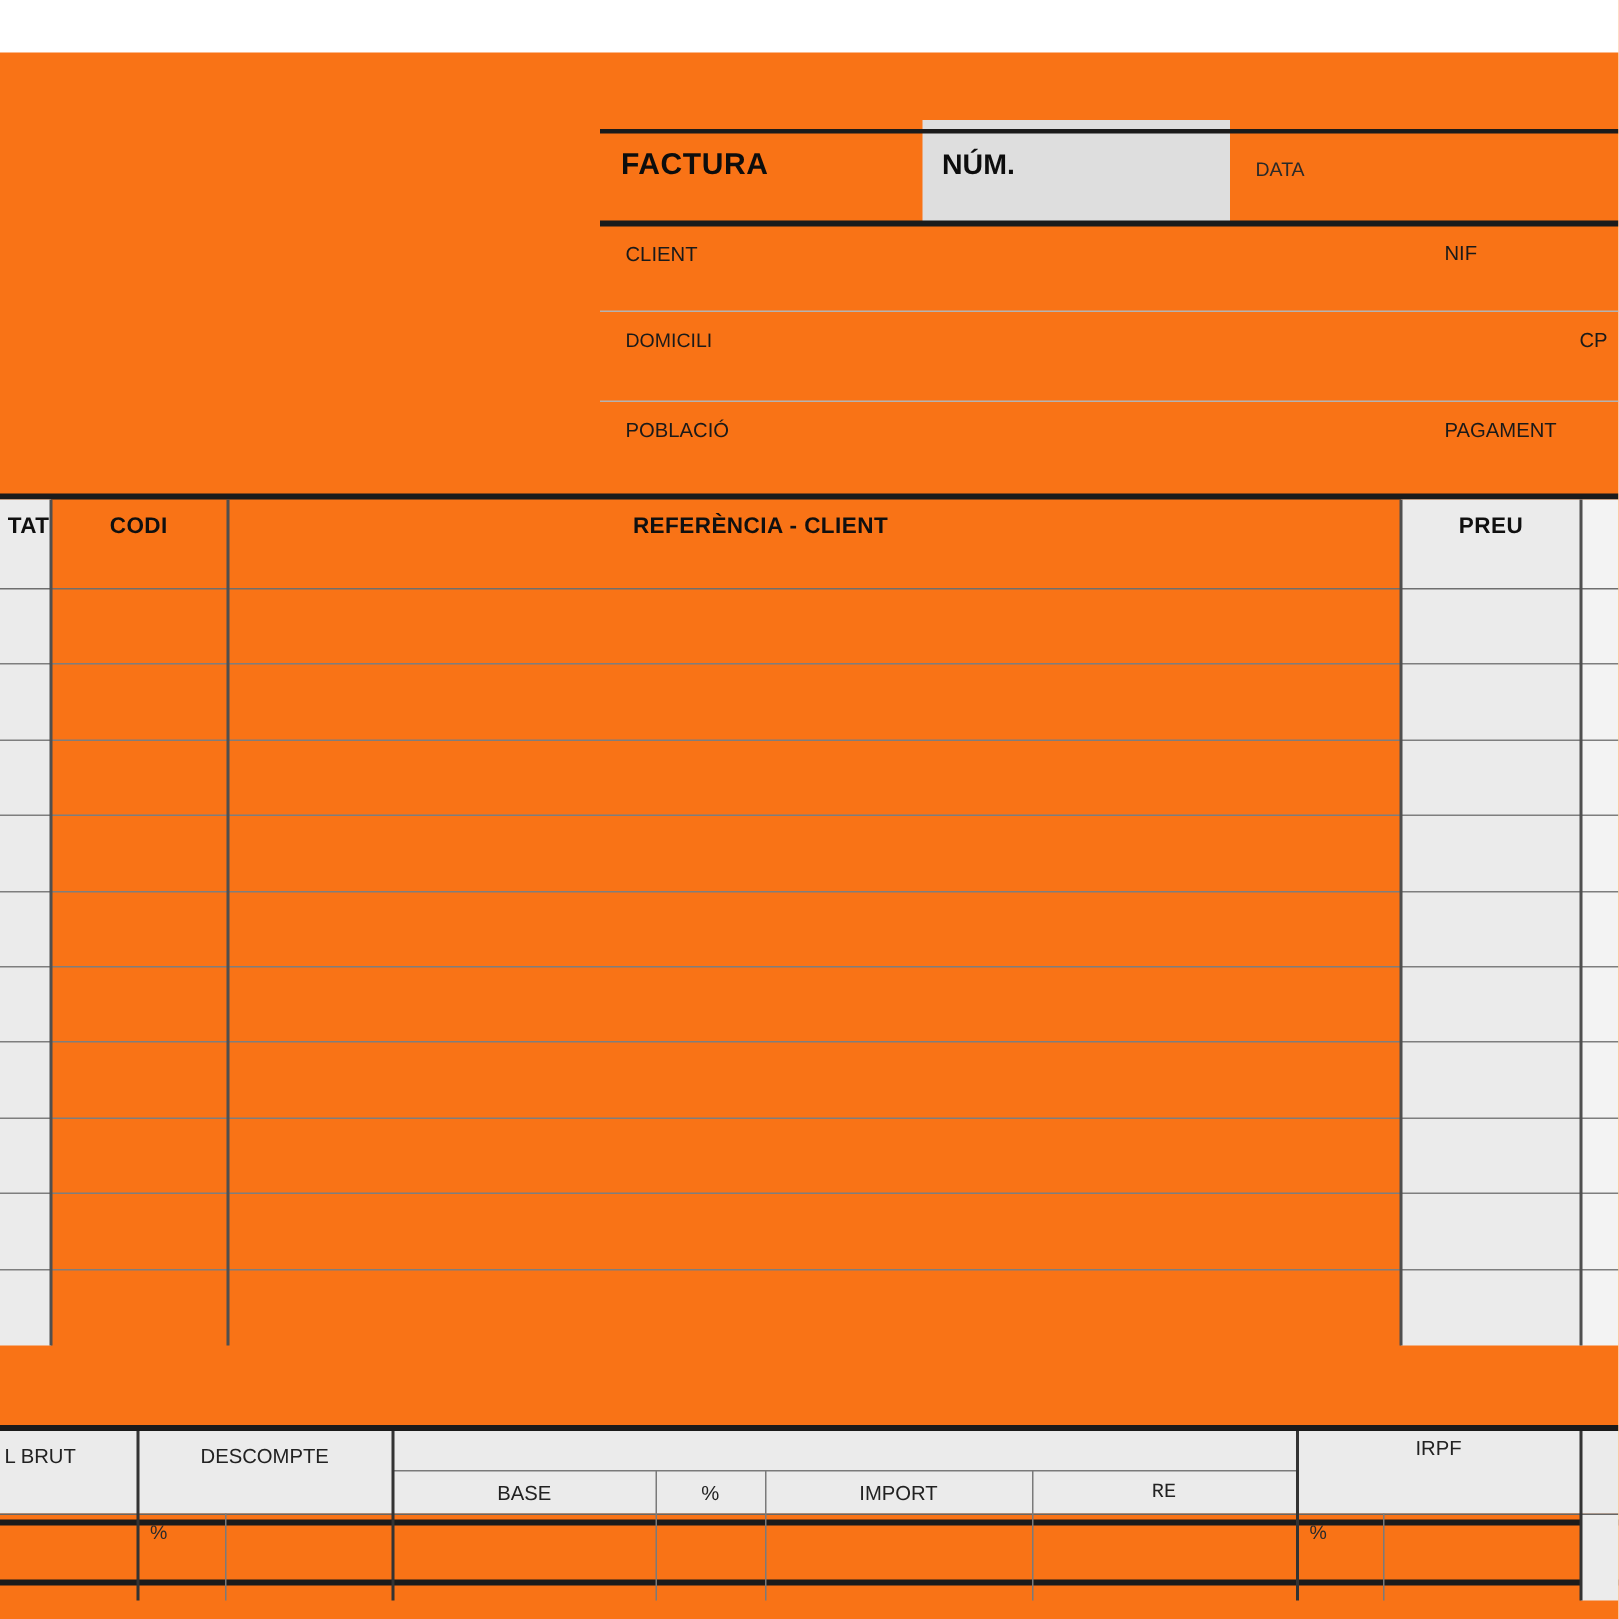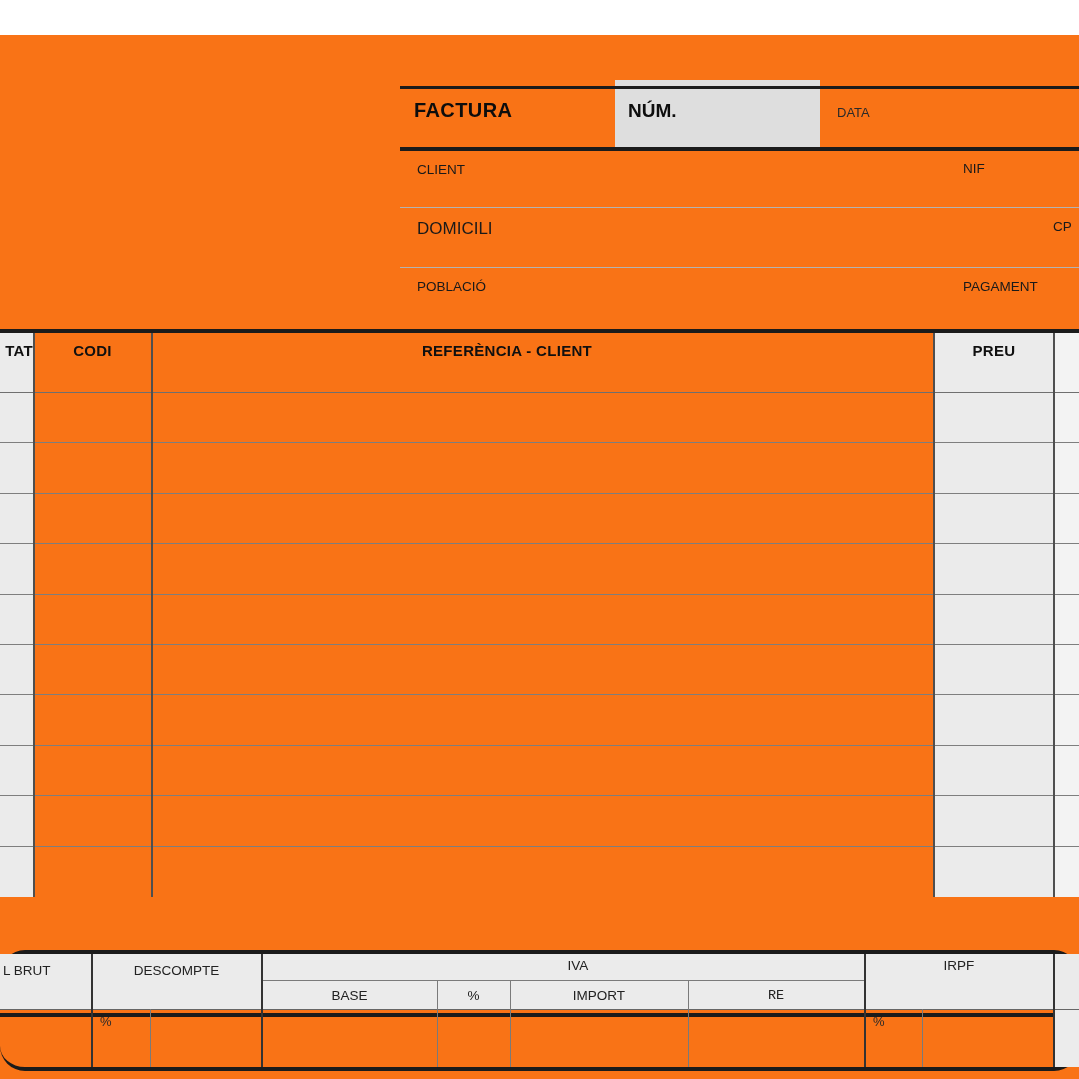--- a/index.html
+++ b/index.html
@@ -21,23 +21,23 @@
   
   #items{position:absolute;left:0;top:294px;width:1079px;height:688px;
     border-top:4px solid var(--border,#1b1b1b);border-bottom:4px solid var(--border,#1b1b1b);
     box-sizing:border-box;}
   #items-rows{position:absolute;left:0;top:0;width:100%;}
   .ihead{height:60px;border-bottom:1px solid #6f6f6f;box-sizing:border-box;}
   .irow{height:50.4px;border-bottom:1px solid #7e7e7e;box-sizing:border-box;}
   .irow:last-child{border-bottom:none;}
   .thead{top:10px;font-size:15px;font-weight:700;color:#101010;letter-spacing:.3px;}
   
-  #totals{position:absolute;left:0;top:915px;width:1079px;height:121px;
+  #totals{position:absolute;left:0;top:915px;width:1079px;height:107px;
     border-top:4px solid var(--border,#1b1b1b);border-bottom:4px solid var(--border,#1b1b1b);
-    box-sizing:border-box;border-radius:25px;}
+    box-sizing:border-box;}
   .tlbl{font-size:13.5px;color:#222;}
 </style>
 </head>
 <body>
 
 <div id="canvas">
 
   <div>
     <div class="abs" style="left:615px;top:45px;width:205px;height:70px;background:var(--numbox,#dedede);"></div>
     <div class="abs thick" style="left:400px;top:51px;width:679px;height:3px;"></div>
@@ -47,21 +47,21 @@
     <span class="lbl b" style="left:628px;top:66px;font-size:19px;color:#0d0d0d;">NÚM.</span>
     <span class="lbl" style="left:837px;top:71px;font-size:13px;color:#2a2a2a;">DATA</span>
     <div class="abs fld" style="left:880px;top:55px;width:195px;height:52px;"></div>
 
     <span class="lbl" style="left:417px;top:128px;font-size:13.5px;">CLIENT</span>
     <span class="lbl" style="left:963px;top:127px;font-size:13.5px;text-align:right;">NIF</span>
     <div class="abs fld" style="left:485px;top:122px;width:460px;height:42px;"></div>
     <div class="abs fld" style="left:1000px;top:122px;width:75px;height:42px;"></div>
     <div class="abs thin" style="left:400px;top:172px;width:679px;height:1px;"></div>
 
-    <span class="lbl" style="left:417px;top:185px;font-size:17px;">DOMICILI</span>
+    <span class="lbl" style="left:417px;top:185px;font-size:13px;">DOMICILI</span>
     <span class="lbl" style="left:1053px;top:185px;font-size:13.5px;">CP</span>
     <div class="abs fld" style="left:500px;top:178px;width:540px;height:46px;"></div>
     <div class="abs fld" style="left:1000px;top:204px;width:79px;height:24px;"></div>
     <div class="abs thin" style="left:400px;top:232px;width:679px;height:1px;"></div>
 
     <span class="lbl" style="left:417px;top:245px;font-size:13.5px;">POBLACIÓ</span>
     <span class="lbl" style="left:963px;top:245px;font-size:13.5px;">PAGAMENT</span>
     <div class="abs fld" style="left:510px;top:238px;width:430px;height:46px;"></div>
     <div class="abs fld" style="left:963px;top:262px;width:112px;height:26px;"></div>
   </div>
@@ -99,21 +99,20 @@
 
   <div id="totals">
     <div class="abs shade" style="left:0;top:0;width:1079px;height:55px;"></div>
     <div class="abs" style="left:1054px;top:55px;width:25px;height:58px;background:#ececec;"></div>
 
     <div class="abs" style="left:262px;top:26px;width:602px;height:1px;background:#7a7a7a;"></div>
     <div class="abs" style="left:0;top:55px;width:1079px;height:1px;background:#666;"></div>
 
     <span class="lbl tlbl" style="left:3px;top:10px;">L BRUT</span>
     <span class="lbl tlbl ctr" style="left:92px;top:10px;width:169px;">DESCOMPTE</span>
-    <span class="lbl tlbl ctr" style="left:292px;top:5px;width:572px;">IVA</span>
     <span class="lbl tlbl ctr" style="left:864px;top:5px;width:190px;">IRPF</span>
 
     <span class="lbl tlbl ctr" style="left:262px;top:35px;width:175px;">BASE</span>
     <span class="lbl tlbl ctr" style="left:437px;top:35px;width:73px;">%</span>
     <span class="lbl tlbl ctr" style="left:510px;top:35px;width:178px;">IMPORT</span>
     <span class="lbl tlbl ctr" style="left:688px;top:35px;width:176px;font-family:Liberation Mono, monospace;">RE</span>
 
     <span class="lbl" style="left:100px;top:61px;font-size:13px;color:#2a2a2a;">%</span>
     <span class="lbl" style="left:873px;top:61px;font-size:13px;color:#2a2a2a;">%</span>
 

